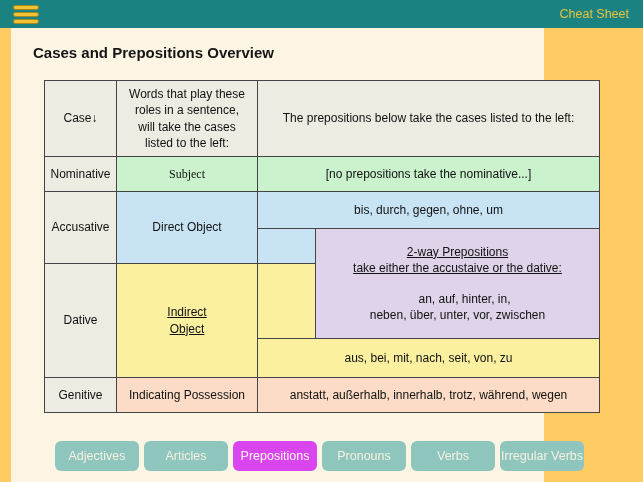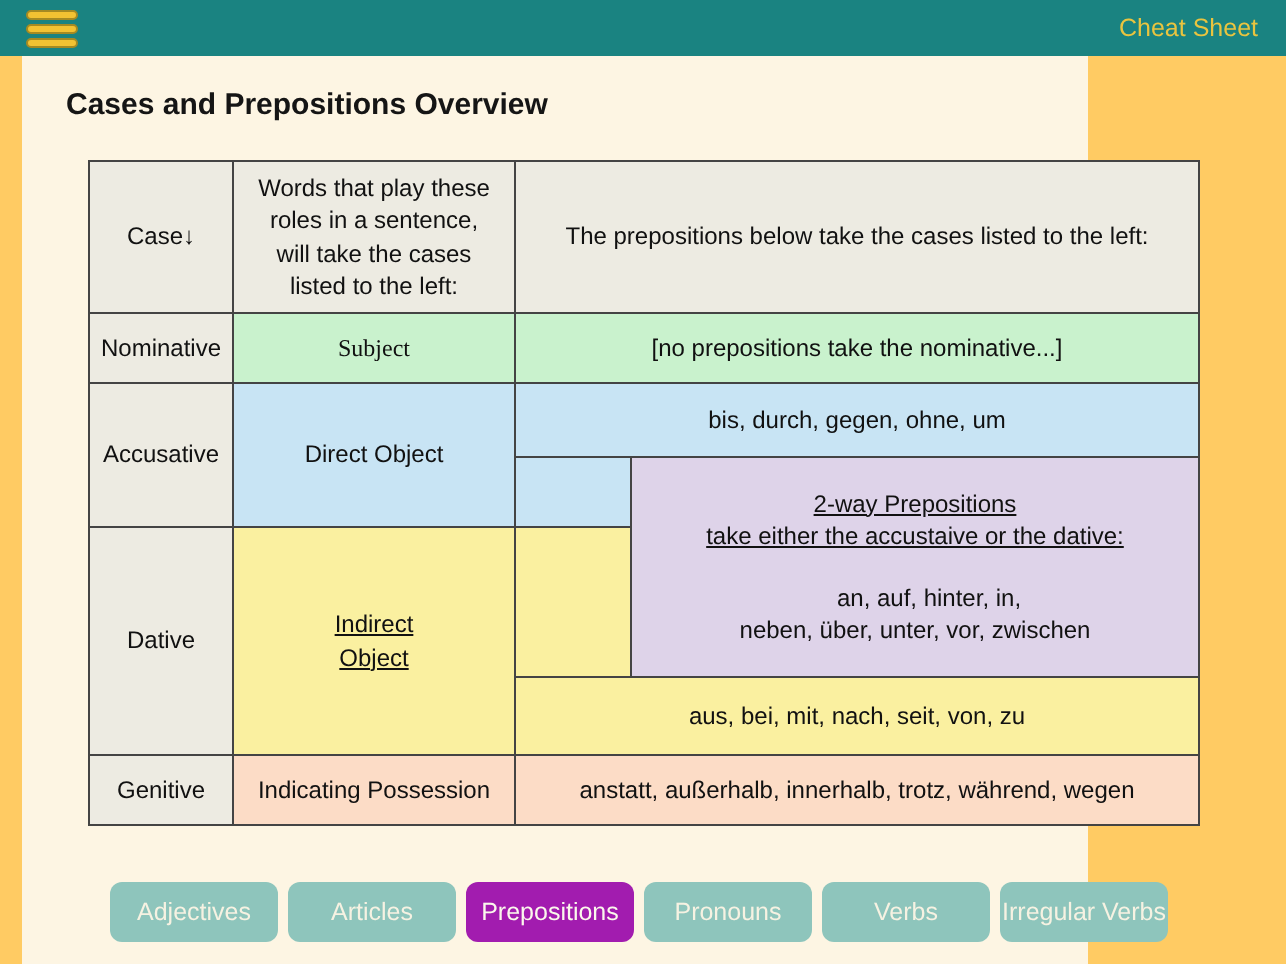--- a/index.html
+++ b/index.html
@@ -92,21 +92,21 @@
     display: flex; justify-content: center; gap: 5px;
   }
   .tab {
     height: 30px; width: 84px;
     background: #8EC5BC; border: none; border-radius: 6px;
     color: #F6F2E2; font-family: "Liberation Sans", sans-serif;
     font-size: 12.5px; cursor: pointer;
     display: flex; align-items: center; justify-content: center;
     white-space: nowrap; padding: 0 2px;
   }
-  .tab.active { background: #a21caf; color: #FBF8EC; }
+  .tab.active { background: #d946ef; color: #FBF8EC; }
 </style>
 </head>
 <body>
 
 <div class="screen">
 
   <div class="topbar">
     <button class="hamburger">
       <span style="display:flex;flex-direction:column;gap:2px;">
         <span class="bar"></span>

